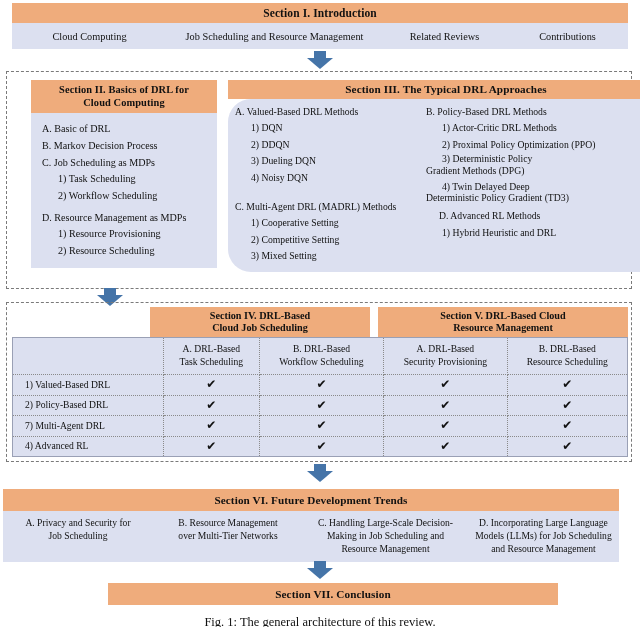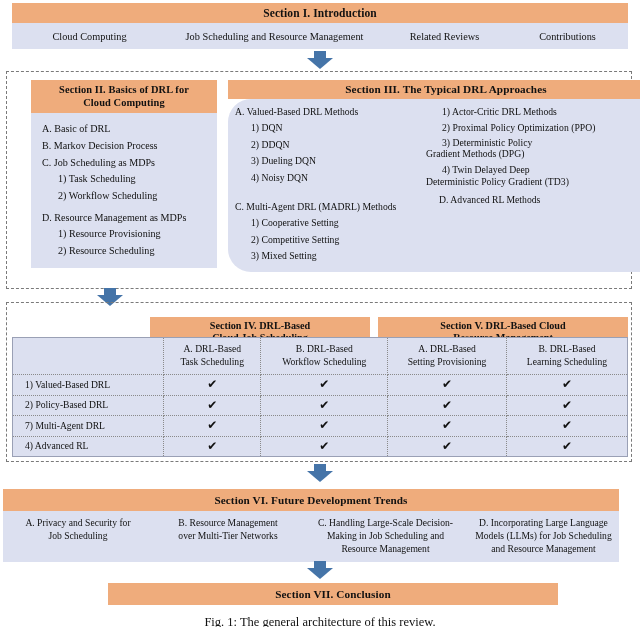--- a/index.html
+++ b/index.html
@@ -78,21 +78,21 @@
   #sec3 .l2 { font-size: 9.7px; line-height: 16.4px; padding-left: 16px; }
   #sec3 .l2w { font-size: 9.7px; line-height: 11.3px; padding-left: 16px; }
   #sec3 .l2w .cont { margin-left: -16px; }
   #sec3 .gap { height: 13px; }
 
   
   #tblwrap { left: 12px; top: 307px; width: 616px; }
   .thead-orange {
     position: absolute; top: 0; height: 30px;
     font-size: 10.2px; font-weight: bold; text-align: center;
-    line-height: 12.4px; padding-top: 3px; box-sizing: border-box; margin-top: 10px;
+    line-height: 12.4px; padding-top: 3px; box-sizing: border-box;
   }
   #s4head { left: 138px; width: 220px; }
   #s5head { left: 366px; width: 250px; }
   table.matrix {
     position: absolute; top: 30px; left: 0;
     width: 616px; border-collapse: collapse;
     background: #DCE0F0;
     border: 1px solid #9aa0b5;
   }
   table.matrix td {
@@ -187,33 +187,35 @@
         <div class="l2">2) DDQN</div>
         <div class="l2">3) Dueling DQN</div>
         <div class="l2">4) Noisy DQN</div>
         <div class="gap"></div>
         <div class="l1">C. Multi-Agent DRL (MADRL) Methods</div>
         <div class="l2">1) Cooperative Setting</div>
         <div class="l2">2) Competitive Setting</div>
         <div class="l2">3) Mixed Setting</div>
       </div>
       <div class="col colB">
+        <div class="l1">B. Policy-Based DRL Methods</div>
         <div class="l2">1) Actor-Critic DRL Methods</div>
         <div class="l2">2) Proximal Policy Optimization (PPO)</div>
         <div class="l2w">
           <div>3) Deterministic Policy</div>
           <div class="cont">Gradient Methods (DPG)</div>
         </div>
         <div style="height:5px"></div>
         <div class="l2w">
           <div>4) Twin Delayed Deep</div>
           <div class="cont">Deterministic Policy Gradient (TD3)</div>
         </div>
         <div style="height:5px"></div>
         <div class="l1" style="padding-left:13px">D. Advanced RL Methods</div>
+        <div class="l2">1) Hybrid Heuristic and DRL</div>
       </div>
     </div>
   </div>
 
   <div class="arrow" style="left:97px; top:288px;">
     <div class="stem"></div>
     <div class="head"></div>
   </div>
 
   <div class="dashed" style="left:6px; top:302px; width:626px; height:160px;"></div>
@@ -235,25 +237,25 @@
         <td>
           <div>A. DRL-Based</div>
           <div>Task Scheduling</div>
         </td>
         <td>
           <div>B. DRL-Based</div>
           <div>Workflow Scheduling</div>
         </td>
         <td>
           <div>A. DRL-Based</div>
-          <div>Setting Provisioning</div>
+          <div>Security Provisioning</div>
         </td>
         <td>
           <div>B. DRL-Based</div>
-          <div>Learning Scheduling</div>
+          <div>Resource Scheduling</div>
         </td>
       </tr>
       <tr>
         <td class="rowlbl">1) Valued-Based DRL</td>
         <td><span class="chk">✔</span></td>
         <td><span class="chk">✔</span></td>
         <td><span class="chk">✔</span></td>
         <td><span class="chk">✔</span></td>
       </tr>
       <tr>

